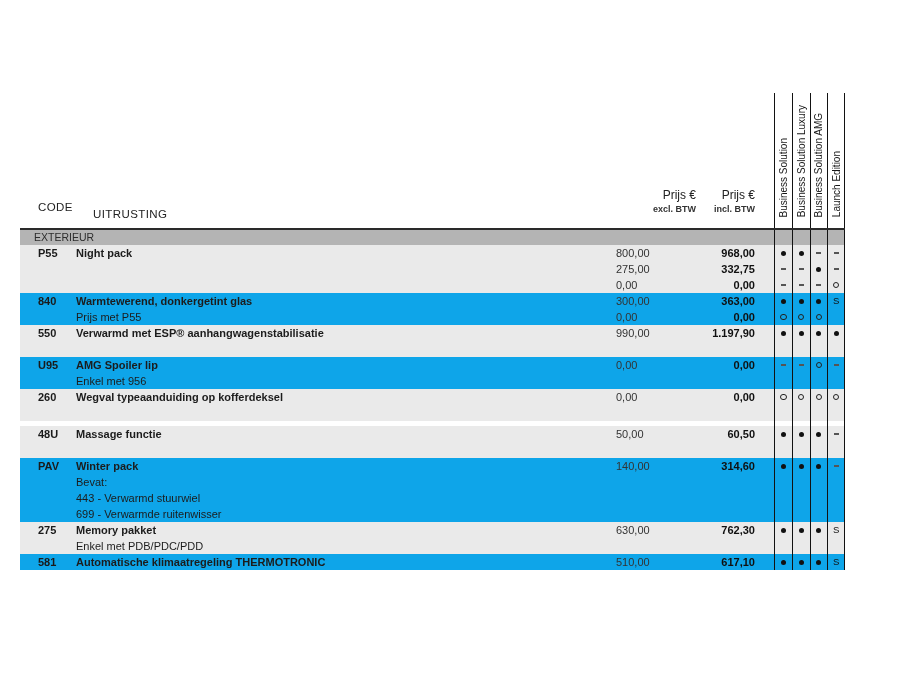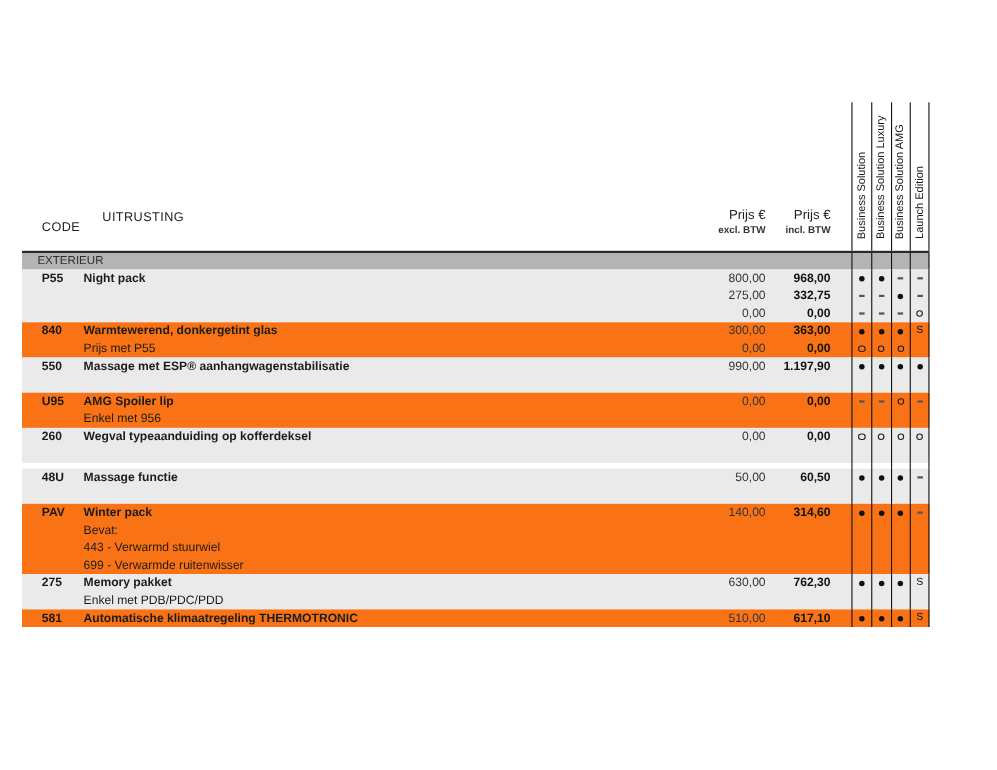--- a/index.html
+++ b/index.html
@@ -10,39 +10,39 @@
   .main{width:754px;box-sizing:border-box;position:relative;}
   .mk-col{width:17.75px;box-sizing:border-box;border-left:1.5px solid #121212;
           display:flex;flex-direction:column;}
   .mk-col.last{border-right:1.5px solid #121212;}
   
   .thead{height:137px;box-sizing:border-box;border-bottom:2px solid #2a2a2a;}
   .thead .mk-col{align-items:center;justify-content:flex-end;padding-bottom:11px;}
   .vlabel{writing-mode:vertical-rl;transform:rotate(180deg);font-size:10px;
           white-space:nowrap;color:#161616;}
   .code-h{position:absolute;left:18px;bottom:15px;font-size:11.5px;letter-spacing:.4px;color:#222;}
-  .uit-h{position:absolute;left:73px;bottom:24px;font-size:11.5px;letter-spacing:.4px;color:#222;}
+  .uit-h{position:absolute;left:73px;bottom:8px;font-size:11.5px;letter-spacing:.4px;color:#222;}
   .ph{position:absolute;bottom:14px;text-align:right;color:#222;margin-left:43px;}
   .ph .l1{font-size:12px;}
   .ph .l2{font-size:9px;font-weight:bold;margin-top:2px;color:#333;}
   .ph-excl{right:78px;}
   .ph-incl{right:19px;}
   
   .sec-bar{height:15px;background:#b4b4b4;}
   .sec-label{font-size:10.5px;line-height:15px;padding-left:14px;color:#2c2c2c;width:754px;box-sizing:border-box;}
   .gap{height:5px;background:#fff;}
   
-  .block{background:#f97316;}
+  .block{background:#0ea5e9;}
   .block.shade{background:#eaeaea;}
   .line{height:16px;display:flex;align-items:center;}
   .code{width:38px;margin-left:18px;font-weight:bold;flex:none;}
   .title{flex:1;min-width:0;white-space:nowrap;color:#1c1c1c;}
   .title.b{font-weight:bold;}
   .title.it{}
-  .excl{width:80px;text-align:right;color:#333;flex:none;}
+  .excl{width:80px;text-align:left;color:#333;flex:none;}
   .incl{width:59px;text-align:right;font-weight:bold;margin-right:19px;flex:none;color:#101010;}
   .mk-line{height:16px;display:flex;align-items:center;justify-content:center;}
   .mk-dot{width:5px;height:5px;border-radius:50%;background:#111;}
   .mk-circle{width:6.5px;height:6.5px;border-radius:50%;border:1.3px solid #222;box-sizing:border-box;background:transparent;}
   .mk-dash{width:5px;height:1.5px;background:#555;}
   .mk-s{font-size:9.5px;color:#111;line-height:1;}
 </style>
 </head>
 <body>
 
@@ -193,21 +193,21 @@
             <div class="mk-line">
               <span class="mk-s">S</span>
             </div>
             <div class="mk-line"></div>
           </div>
         </div>
         <div class="trow block shade">
           <div class="main">
             <div class="line">
               <span class="code">550</span>
-              <span class="title b">Massage met ESP® aanhangwagenstabilisatie</span>
+              <span class="title b">Verwarmd met ESP® aanhangwagenstabilisatie</span>
               <span class="excl">990,00</span>
               <span class="incl">1.197,90</span>
             </div>
             <div class="line">
               <span class="code"></span>
               <span class="title"></span>
               <span class="excl"></span>
               <span class="incl"></span>
             </div>
           </div>

